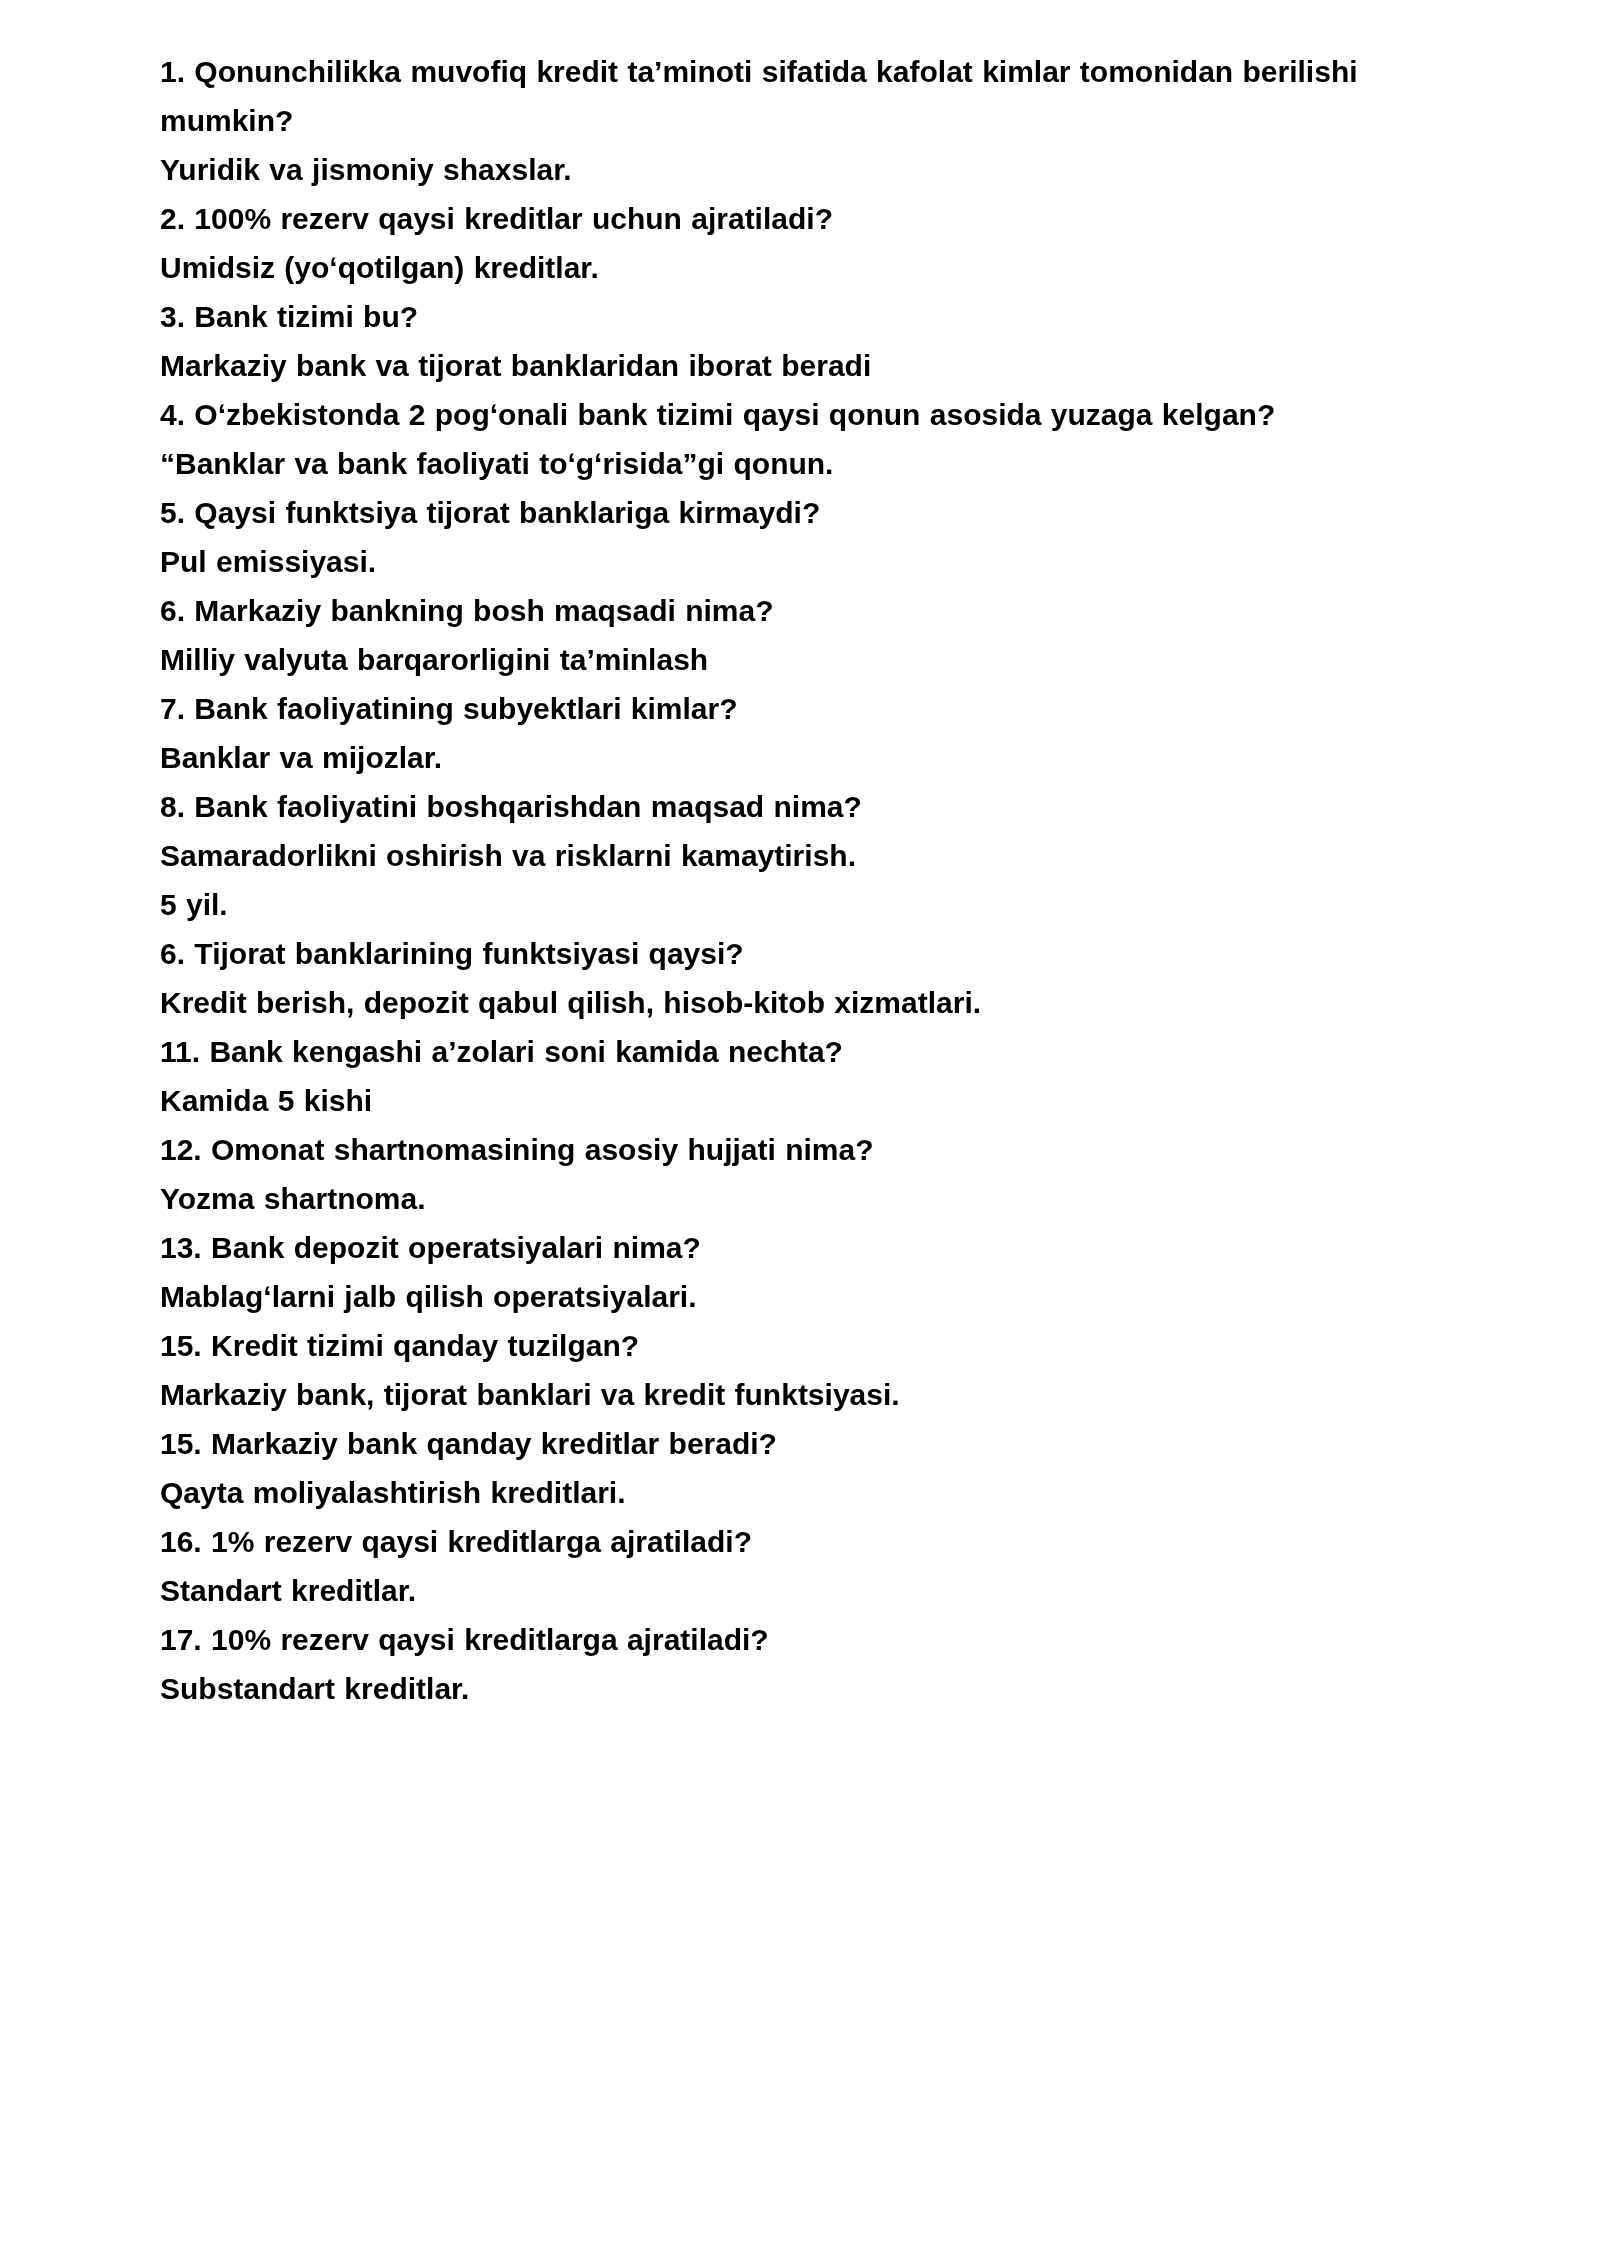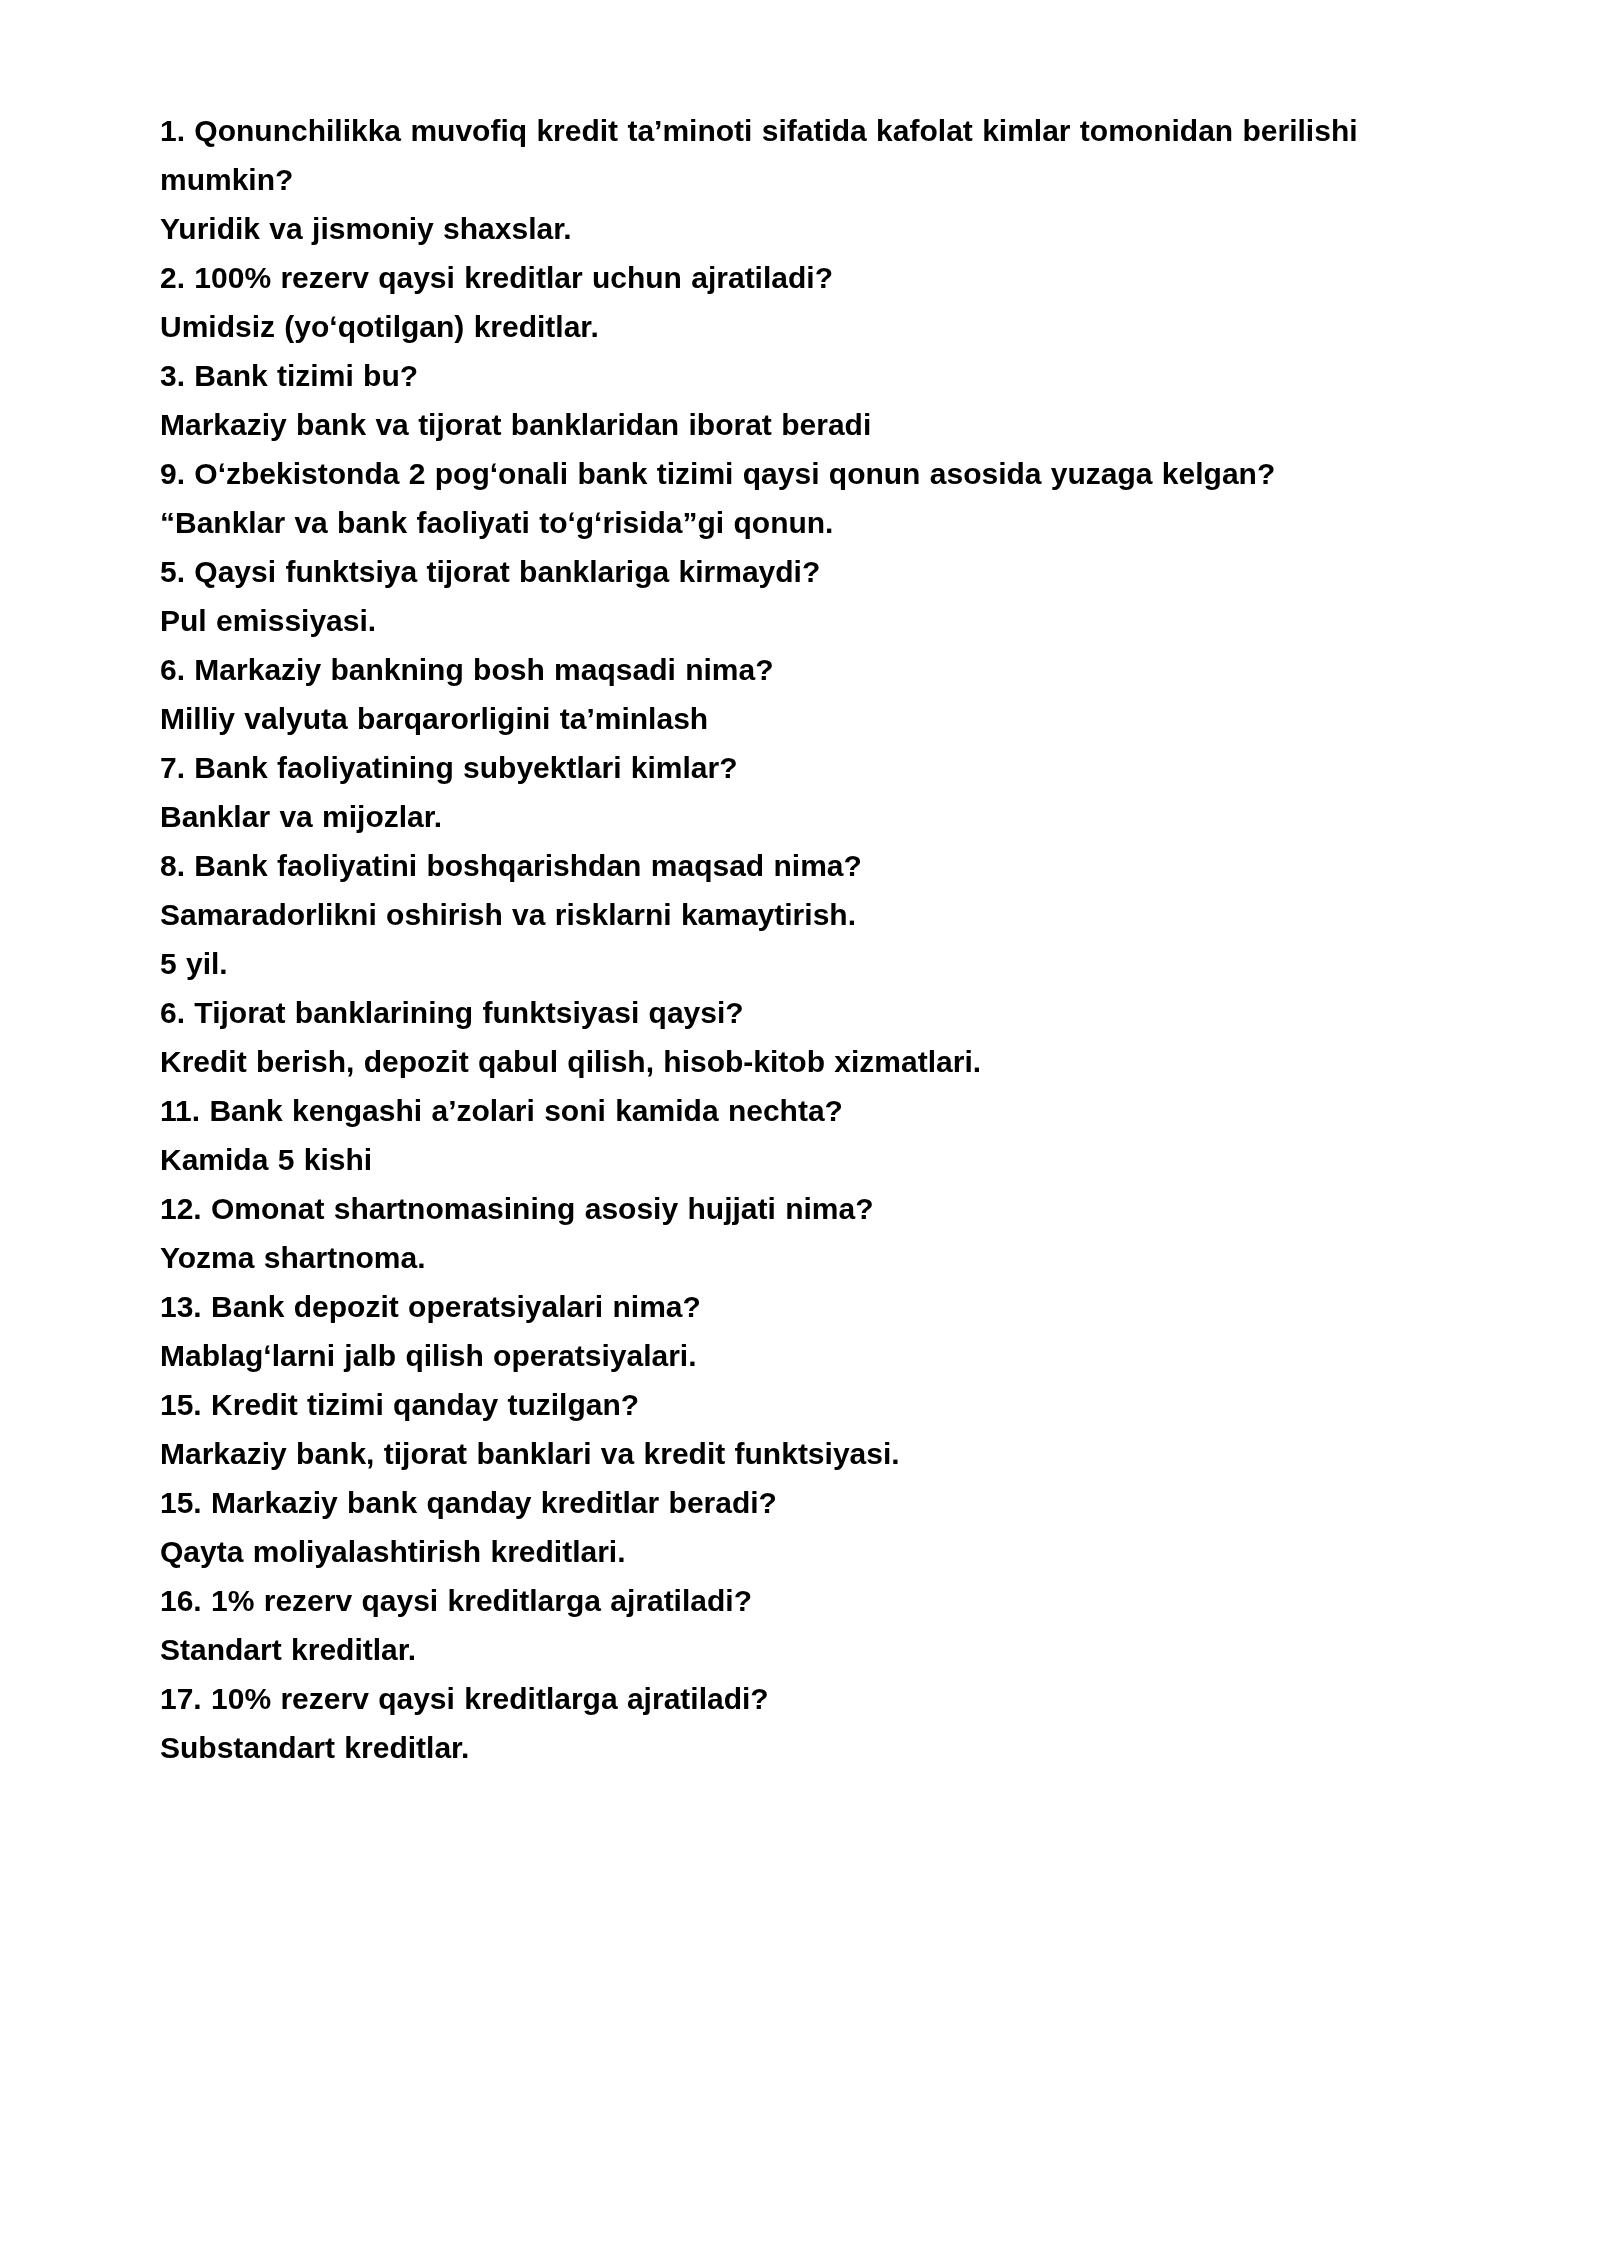--- a/index.html
+++ b/index.html
@@ -12,21 +12,21 @@
       height: 2262px;
       position: relative;
       font-family: "Liberation Sans", sans-serif;
       color: #000000;
       overflow: hidden;
     }
     .page {
       box-sizing: border-box;
       width: 1600px;
       height: 2227px;
-      padding: 106px 152px 0 160px;
+      padding: 47px 152px 0 160px;
       background: #ffffff;
     }
     .qa-list p {
       margin: 0;
       padding: 0;
       font-size: 30px;
       line-height: 49px;
       font-weight: 700;
       color: #000000;
       word-spacing: 1px;
@@ -40,21 +40,21 @@
 
       <p class="q">1. Qonunchilikka muvofiq kredit ta’minoti sifatida kafolat kimlar tomonidan berilishi mumkin?</p>
       <p class="a">Yuridik va jismoniy shaxslar.</p>
 
       <p class="q">2. 100% rezerv qaysi kreditlar uchun ajratiladi?</p>
       <p class="a">Umidsiz (yoʻqotilgan) kreditlar.</p>
 
       <p class="q">3. Bank tizimi bu?</p>
       <p class="a">Markaziy bank va tijorat banklaridan iborat beradi</p>
 
-      <p class="q">9. Oʻzbekistonda 2 pogʻonali bank tizimi qaysi qonun asosida yuzaga kelgan?</p>
+      <p class="q">4. Oʻzbekistonda 2 pogʻonali bank tizimi qaysi qonun asosida yuzaga kelgan?</p>
       <p class="a">“Banklar va bank faoliyati toʻgʻrisida”gi qonun.</p>
 
       <p class="q">5. Qaysi funktsiya tijorat banklariga kirmaydi?</p>
       <p class="a">Pul emissiyasi.</p>
 
       <p class="q">6. Markaziy bankning bosh maqsadi nima?</p>
       <p class="a">Milliy valyuta barqarorligini ta’minlash</p>
 
       <p class="q">7. Bank faoliyatining subyektlari kimlar?</p>
       <p class="a">Banklar va mijozlar.</p>

